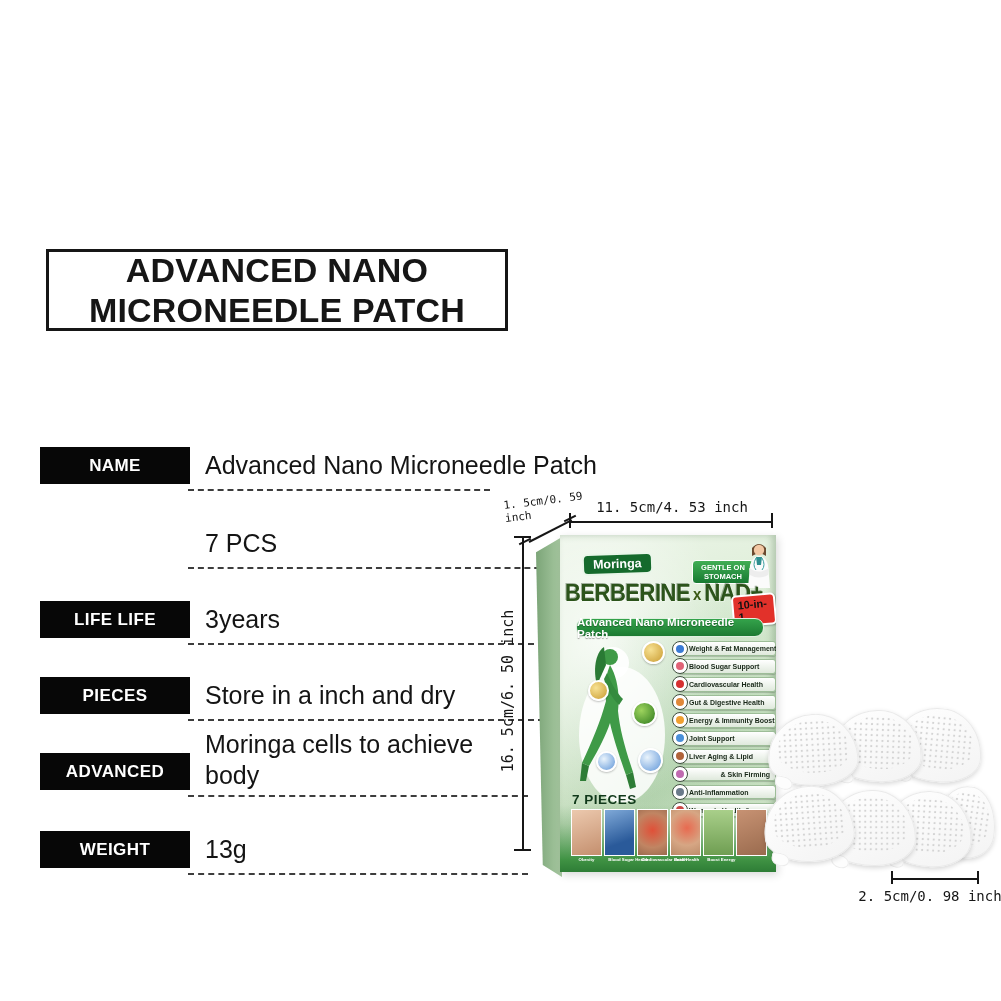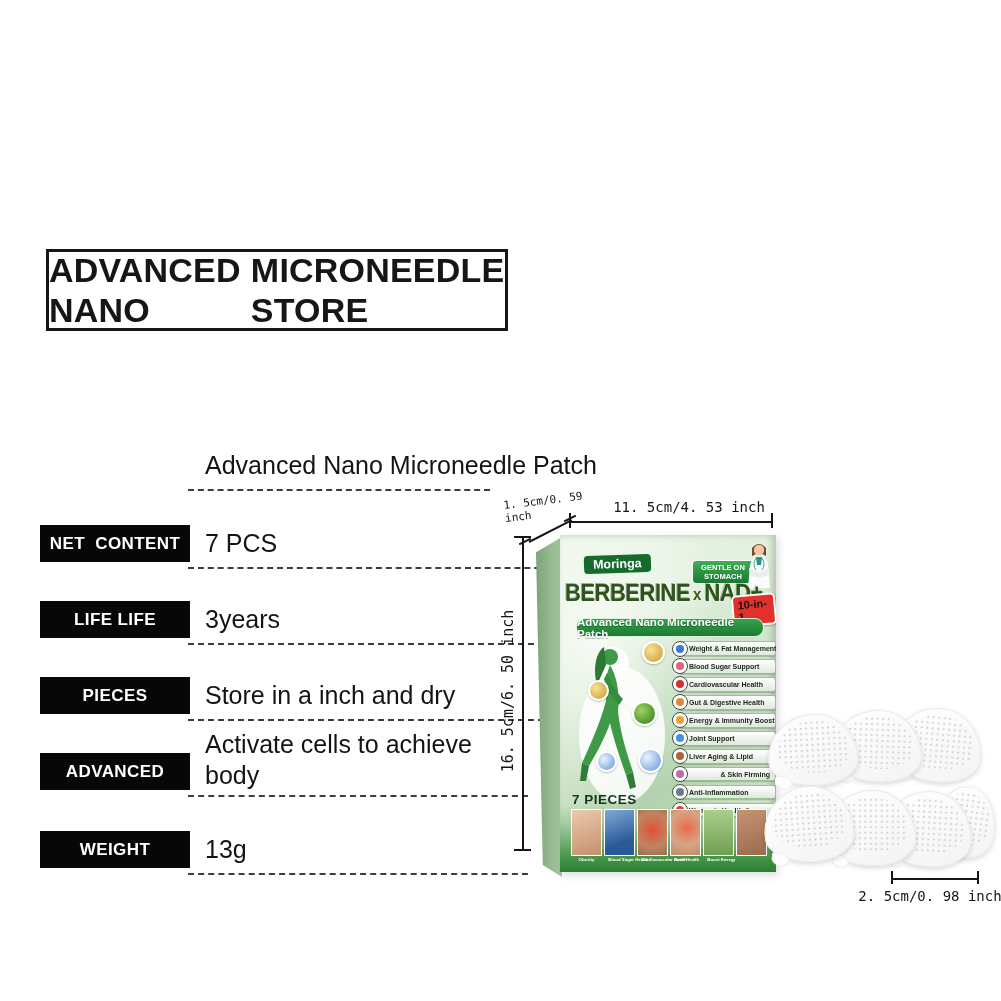--- a/index.html
+++ b/index.html
@@ -2,36 +2,36 @@
 <html><head>
 <meta charset="utf-8">
 <style>
   html,body{margin:0;padding:0;background:#fff;}
   #stage{position:relative;width:1001px;height:1001px;background:#fff;overflow:hidden;
          font-family:"Liberation Sans",sans-serif;color:#111;}
   .abs{position:absolute;}
 
   
   .title-box{left:46px;top:249px;width:456px;height:76px;border:3px solid #161616;
-             display:flex;flex-direction:row;justify-content:center;align-items:center;}
+             display:flex;flex-direction:column;justify-content:center;align-items:center;}
   .title-line{font-size:34px;font-weight:bold;line-height:40px;color:#161616;letter-spacing:0.2px;}
 
   
   .spec-label{left:40px;width:150px;height:37px;background:#070707;color:#fff;
               display:flex;align-items:center;justify-content:center;
               font-size:17px;font-weight:bold;letter-spacing:0.4px;white-space:pre;}
   .spec-value{left:205px;height:37px;display:flex;align-items:center;
               font-size:25px;color:#141414;white-space:nowrap;}
   .spec-value.wrap{white-space:normal;width:300px;height:64px;line-height:31px;}
   .dash{border-top:2px dashed #3d3d3d;height:0;}
 
   
   .mono{font-family:"DejaVu Sans Mono",monospace;color:#161616;}
   .mline{background:#161616;}
-  .dim-w-label{left:591px;top:499px;width:162px;text-align:center;font-size:14px;margin-left:17px;}
+  .dim-w-label{left:591px;top:499px;width:162px;text-align:center;font-size:14px;}
   .dim-h-label{left:408px;top:682px;width:200px;text-align:center;font-size:15px;transform:rotate(-90deg);}
   .dim-d-label{left:504px;top:493px;width:100px;font-size:11px;transform:rotate(-7deg);}
   .dim-p-label{left:845px;top:888px;width:170px;text-align:center;font-size:14px;}
 
   
   .box-side{left:536px;top:537px;width:26px;height:340px;
             background:linear-gradient(90deg,#7ca578,#a9caa3);
             clip-path:polygon(0% 4.5%,100% 0%,100% 100%,26% 96.5%);}
   .box-front{left:560px;top:535px;width:216px;height:337px;overflow:hidden;
              background:
@@ -102,40 +102,40 @@
   .patch::after{content:"";position:absolute;left:5%;bottom:-2px;width:18px;height:13px;background:#fdfdfd;
          border-radius:20% 60% 50% 60%;transform:rotate(14deg);box-shadow:inset 0 0 0 1px #ededed;}
 </style>
 </head>
 <body>
 
 <div id="stage">
 
   <div class="abs title-box">
     <div class="title-line">ADVANCED NANO</div>
-    <div class="title-line">MICRONEEDLE STORE</div>
+    <div class="title-line">MICRONEEDLE PATCH</div>
   </div>
 
+  <div class="abs spec-label" style="top:447px">NAME</div>
   <div class="abs spec-value" style="top:447px">Advanced Nano Microneedle Patch</div>
   <div class="abs dash" style="left:188px;top:489px;width:302px"></div>
 
-  <div class="abs spec-label" style="top:525px">NET  CONTENT</div>
   <div class="abs spec-value" style="top:525px">7 PCS</div>
   <div class="abs dash" style="left:188px;top:567px;width:372px"></div>
 
   <div class="abs spec-label" style="top:601px">LIFE LIFE</div>
   <div class="abs spec-value" style="top:601px">3years</div>
   <div class="abs dash" style="left:188px;top:643px;width:366px"></div>
 
   <div class="abs spec-label" style="top:677px">PIECES</div>
   <div class="abs spec-value" style="top:677px">Store in a inch and dry</div>
   <div class="abs dash" style="left:188px;top:719px;width:366px"></div>
 
   <div class="abs spec-label" style="top:753px">ADVANCED</div>
-  <div class="abs spec-value wrap" style="top:728px">Activate cells to achieve body</div>
+  <div class="abs spec-value wrap" style="top:728px">Moringa cells to achieve body</div>
   <div class="abs dash" style="left:188px;top:795px;width:340px"></div>
 
   <div class="abs spec-label" style="top:831px">WEIGHT</div>
   <div class="abs spec-value" style="top:831px">13g</div>
   <div class="abs dash" style="left:188px;top:873px;width:340px"></div>
 
   <div class="abs mline" style="left:522px;top:537px;width:2px;height:314px"></div>
   <div class="abs mline" style="left:514px;top:536px;width:17px;height:2px"></div>
   <div class="abs mline" style="left:514px;top:849px;width:17px;height:2px"></div>
   <div class="abs mono dim-h-label">16. 5cm/6. 50 inch</div>

